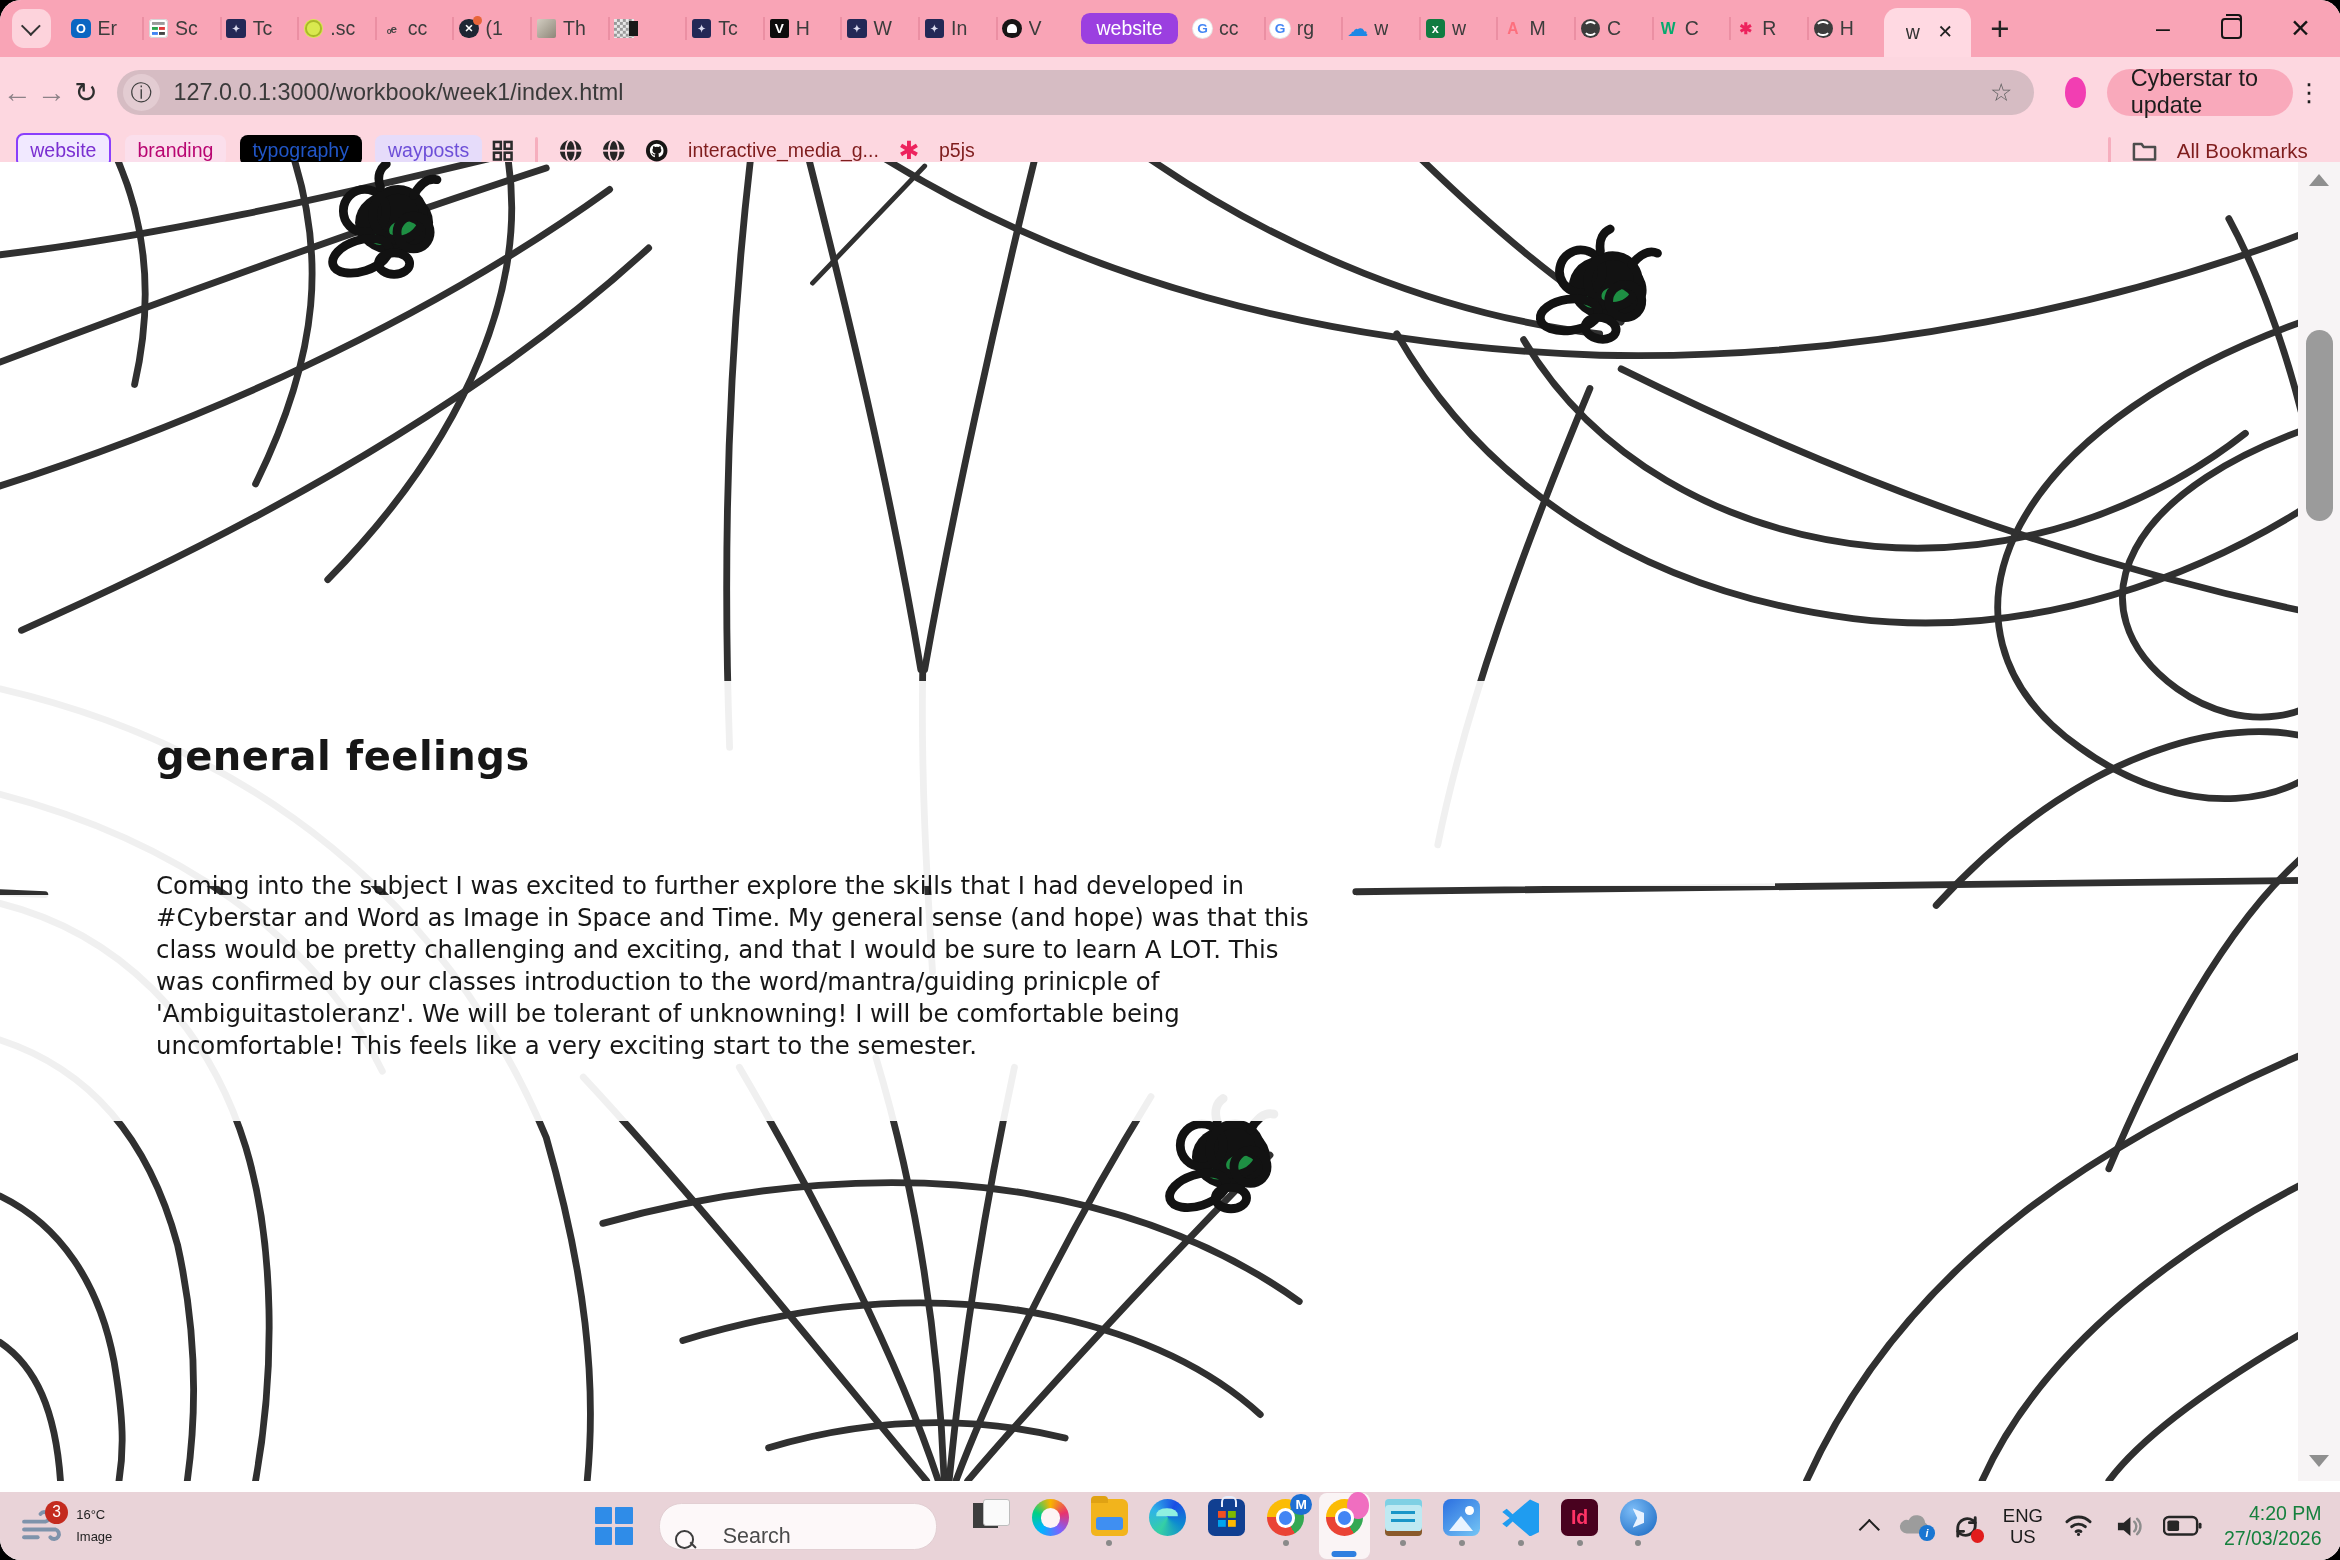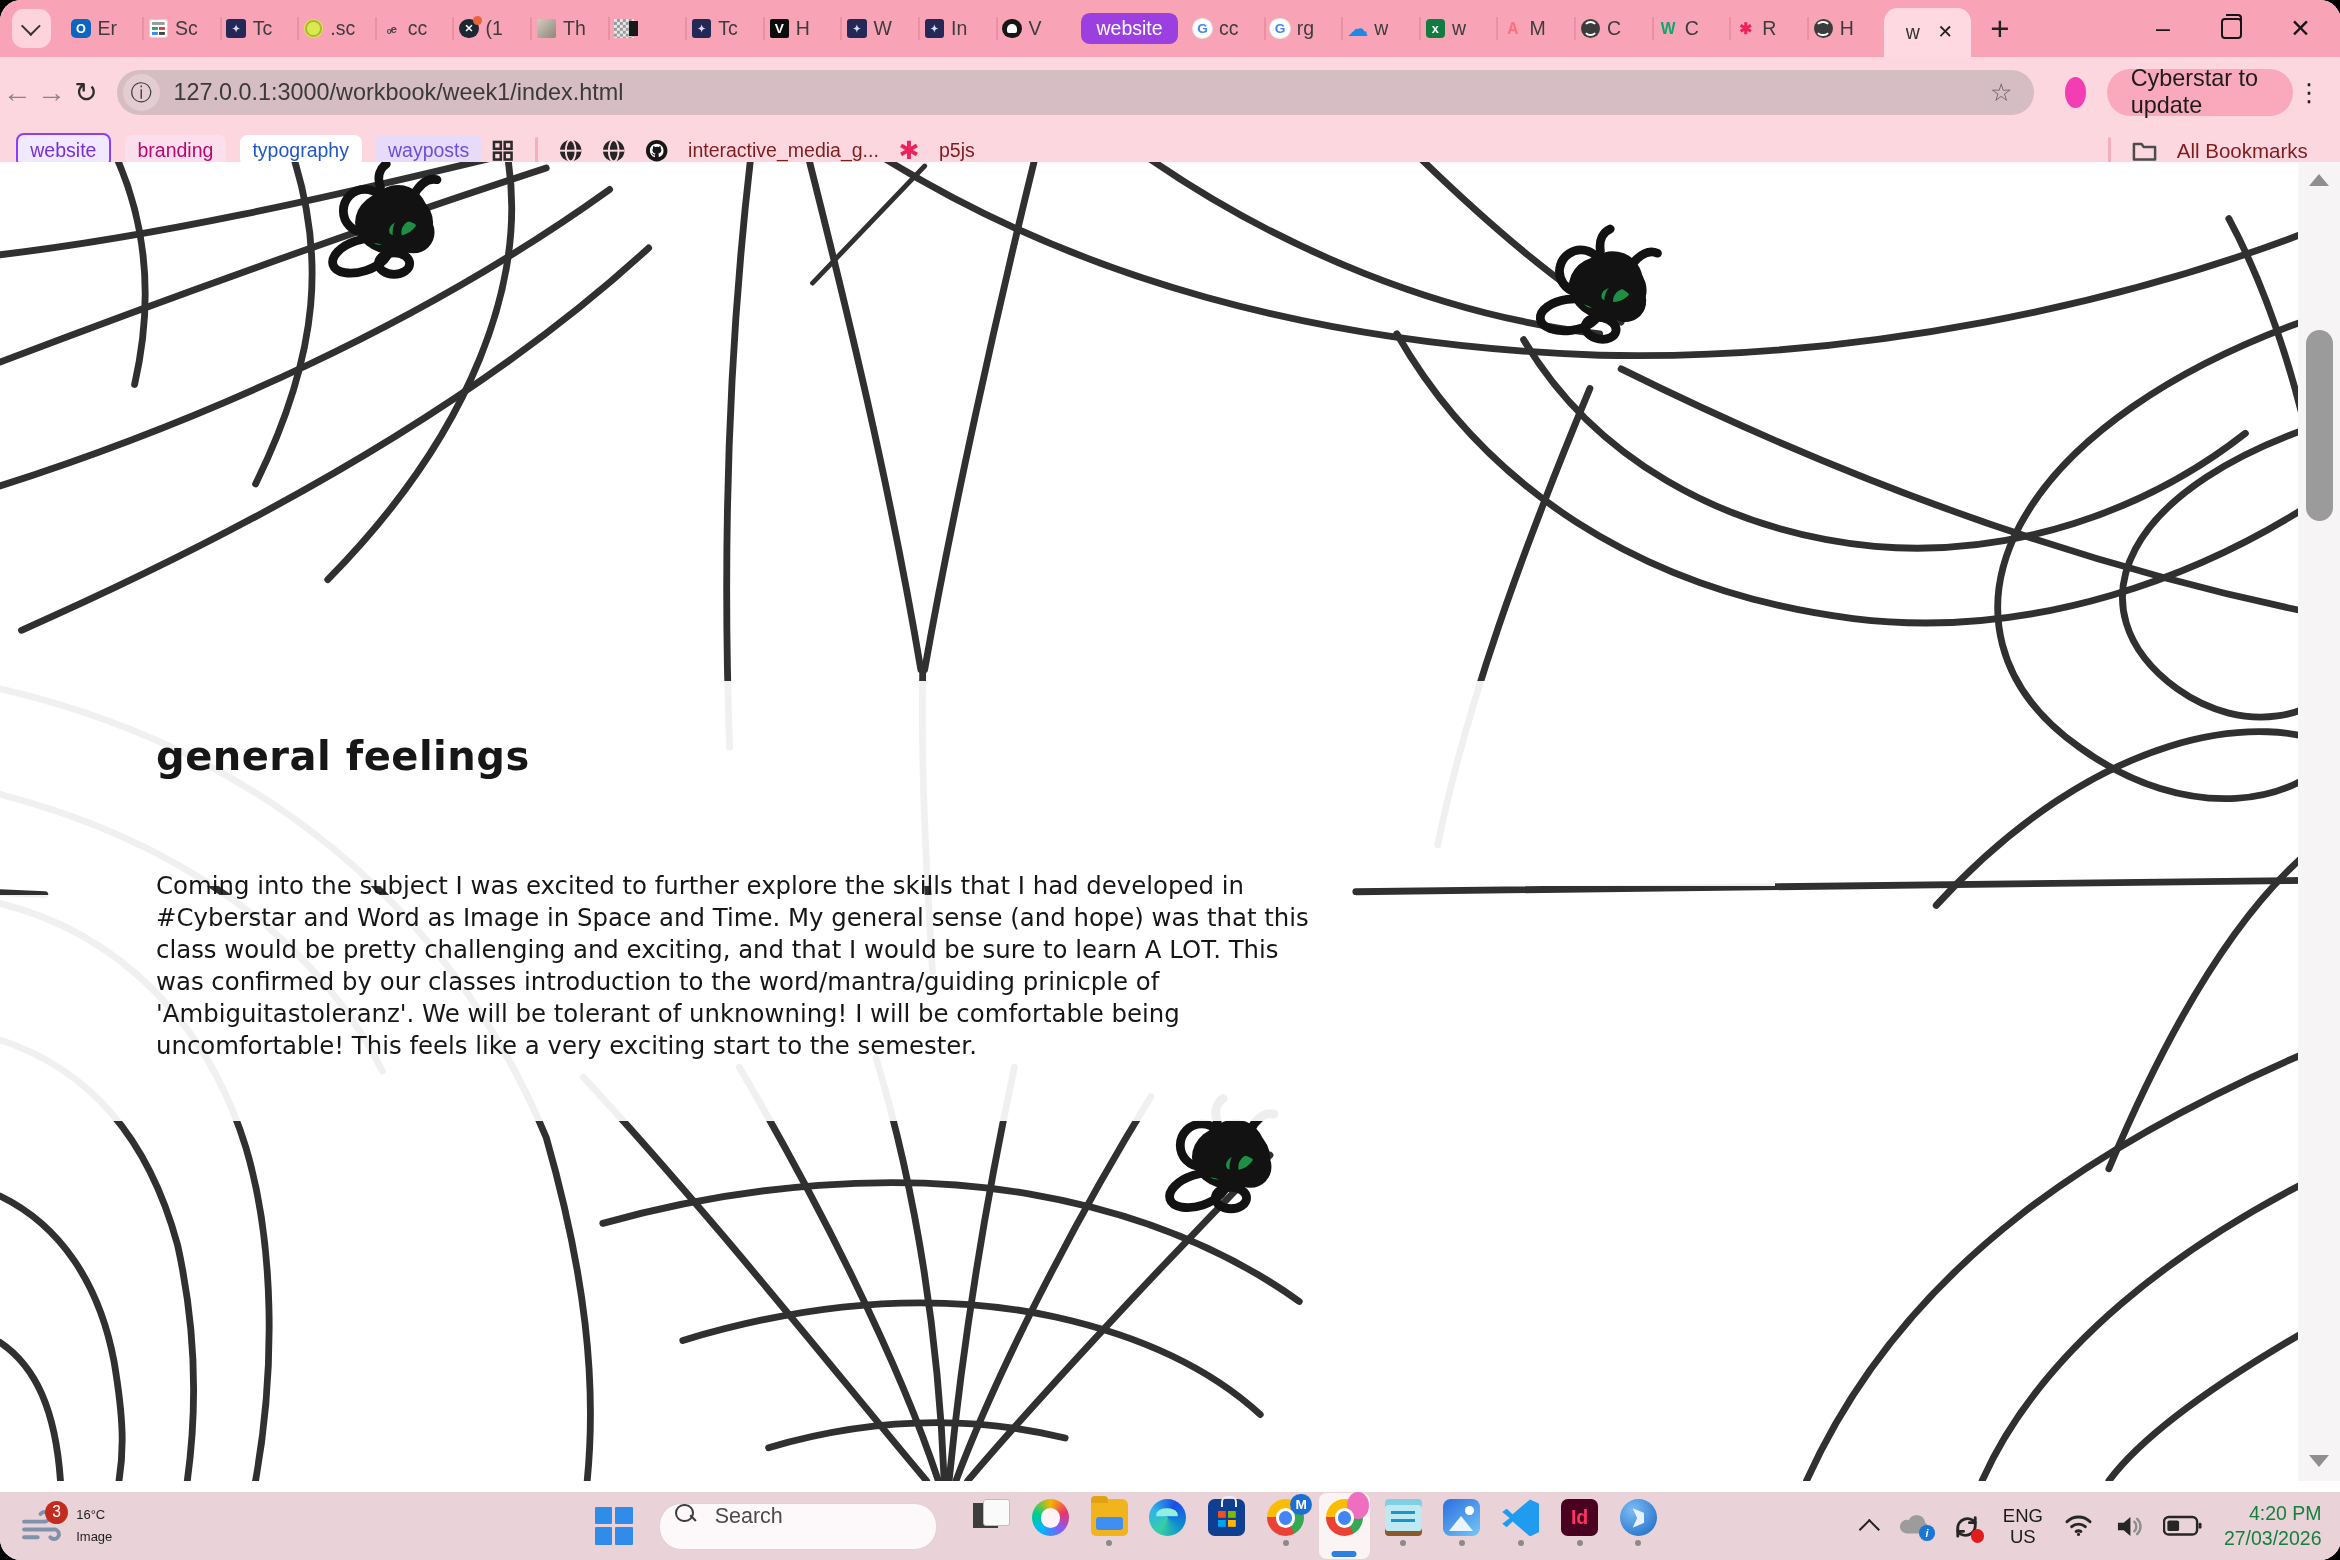--- a/index.html
+++ b/index.html
@@ -81,21 +81,21 @@
             padding:0 23.4px;font-size:23.4px;color:#1c1c1c;margin-left:21.5px;}
   .menu-dots{font-size:25px;color:#1c1c1c;margin:0 19.5px 0 3.9px;}
 
   
   .bookbar{position:absolute;left:0;top:127px;width:2341px;height:47px;background:#fdd7e0;
            display:flex;align-items:center;font-size:19.5px;}
   .chips{display:flex;align-items:center;gap:13.7px;margin-left:15.6px;}
   .chip{padding:3.9px 12.7px;border-radius:7.8px;white-space:nowrap;}
   .chip-website{color:#7a2fd1;background:#f1e9ff;border:2px solid #8a3ffc;}
   .chip-branding{color:#b80672;background:#fbdfec;}
-  .chip-typography{color:#2156c7;background:#ffffff;}
+  .chip-typography{color:#2156c7;background:#000000;}
   .chip-wayposts{color:#6d4fd8;background:#e6dcfa;}
   .bm-sep{width:2.9px;height:27px;background:#f6aebe;border-radius:2px;margin:0 11.7px;}
   .bm-item{display:flex;align-items:center;gap:8.8px;margin:0 9.8px;color:#7f1d1d;white-space:nowrap;}
   .bm-right{position:absolute;right:0;top:0;height:47px;display:flex;align-items:center;padding-right:23.4px;}
 
   
   .page{position:absolute;left:0;top:162px;width:2341px;height:1319px;background:#ffffff;overflow:hidden;}
   .webart{position:absolute;left:0;top:0;}
   .overlay{position:absolute;background:rgba(255,255,255,0.93);}
   .ovA{left:0;top:519px;width:1775px;height:205px;}
@@ -116,21 +116,21 @@
   .weather{display:flex;align-items:center;gap:11.7px;margin-left:21.5px;width:195px;}
   .windicon{position:relative;width:43px;height:39px;}
   .windicon svg{position:absolute;left:0;top:3.9px;}
   .wbadge{position:absolute;top:-5.9px;right:-3.9px;min-width:23.4px;height:23.4px;border-radius:50%;
           background:#c42b1f;color:#fff;font-size:15.6px;display:flex;align-items:center;justify-content:center;}
   .wtext{font-size:13px;color:#1f1f1f;line-height:22.4px;}
   .start{margin-left:378px;width:39px;height:39px;display:grid;grid-template-columns:17.6px 17.6px;
          grid-template-rows:17.6px 17.6px;gap:2.9px;}
   .start span{background:#2f8ce8;border-radius:1px;}
   .searchpill{margin-left:25px;width:261px;height:45px;border-radius:22.4px;background:#fdf8f9;
-              border:1px solid #e2cfd3;display:flex;align-items:flex-start;gap:21px;padding-left:15.6px;}
+              border:1px solid #e2cfd3;display:flex;align-items:flex-end;gap:29px;padding-left:15.6px;}
   .mag{width:14.6px;height:14.6px;border:2.4px solid #3d3d3d;border-radius:50%;position:relative;}
   .mag::after{content:"";position:absolute;left:11.7px;top:11.7px;width:7.8px;height:2.4px;background:#3d3d3d;transform:rotate(45deg);}
   .searchtext{font-size:21.5px;color:#4a4a4a;}
 
   .ticons{display:flex;align-items:flex-start;margin-left:29px;gap:7.8px;}
   .ticon-wrap{width:51px;height:60px;display:flex;flex-direction:column;align-items:center;
               justify-content:flex-start;padding-top:6.8px;border-radius:7.8px;position:relative;}
   .ticon-wrap.active{background:rgba(255,255,255,0.75);}
   .ticon-wrap.active::after{content:"";position:absolute;bottom:2.9px;left:50%;transform:translateX(-50%);
               width:25px;height:5.9px;border-radius:2.9px;background:#2f7fe0;}

